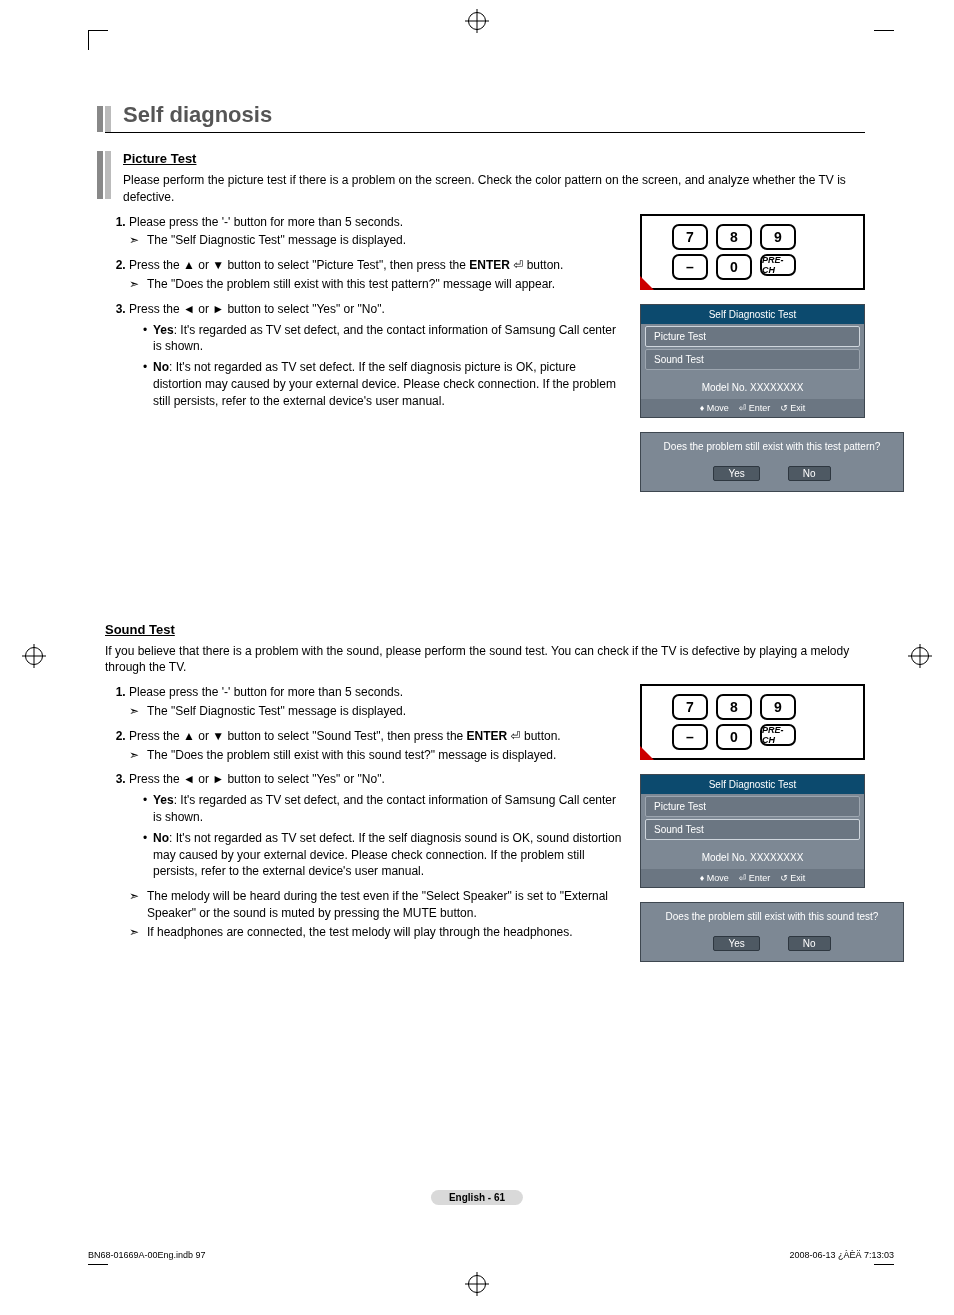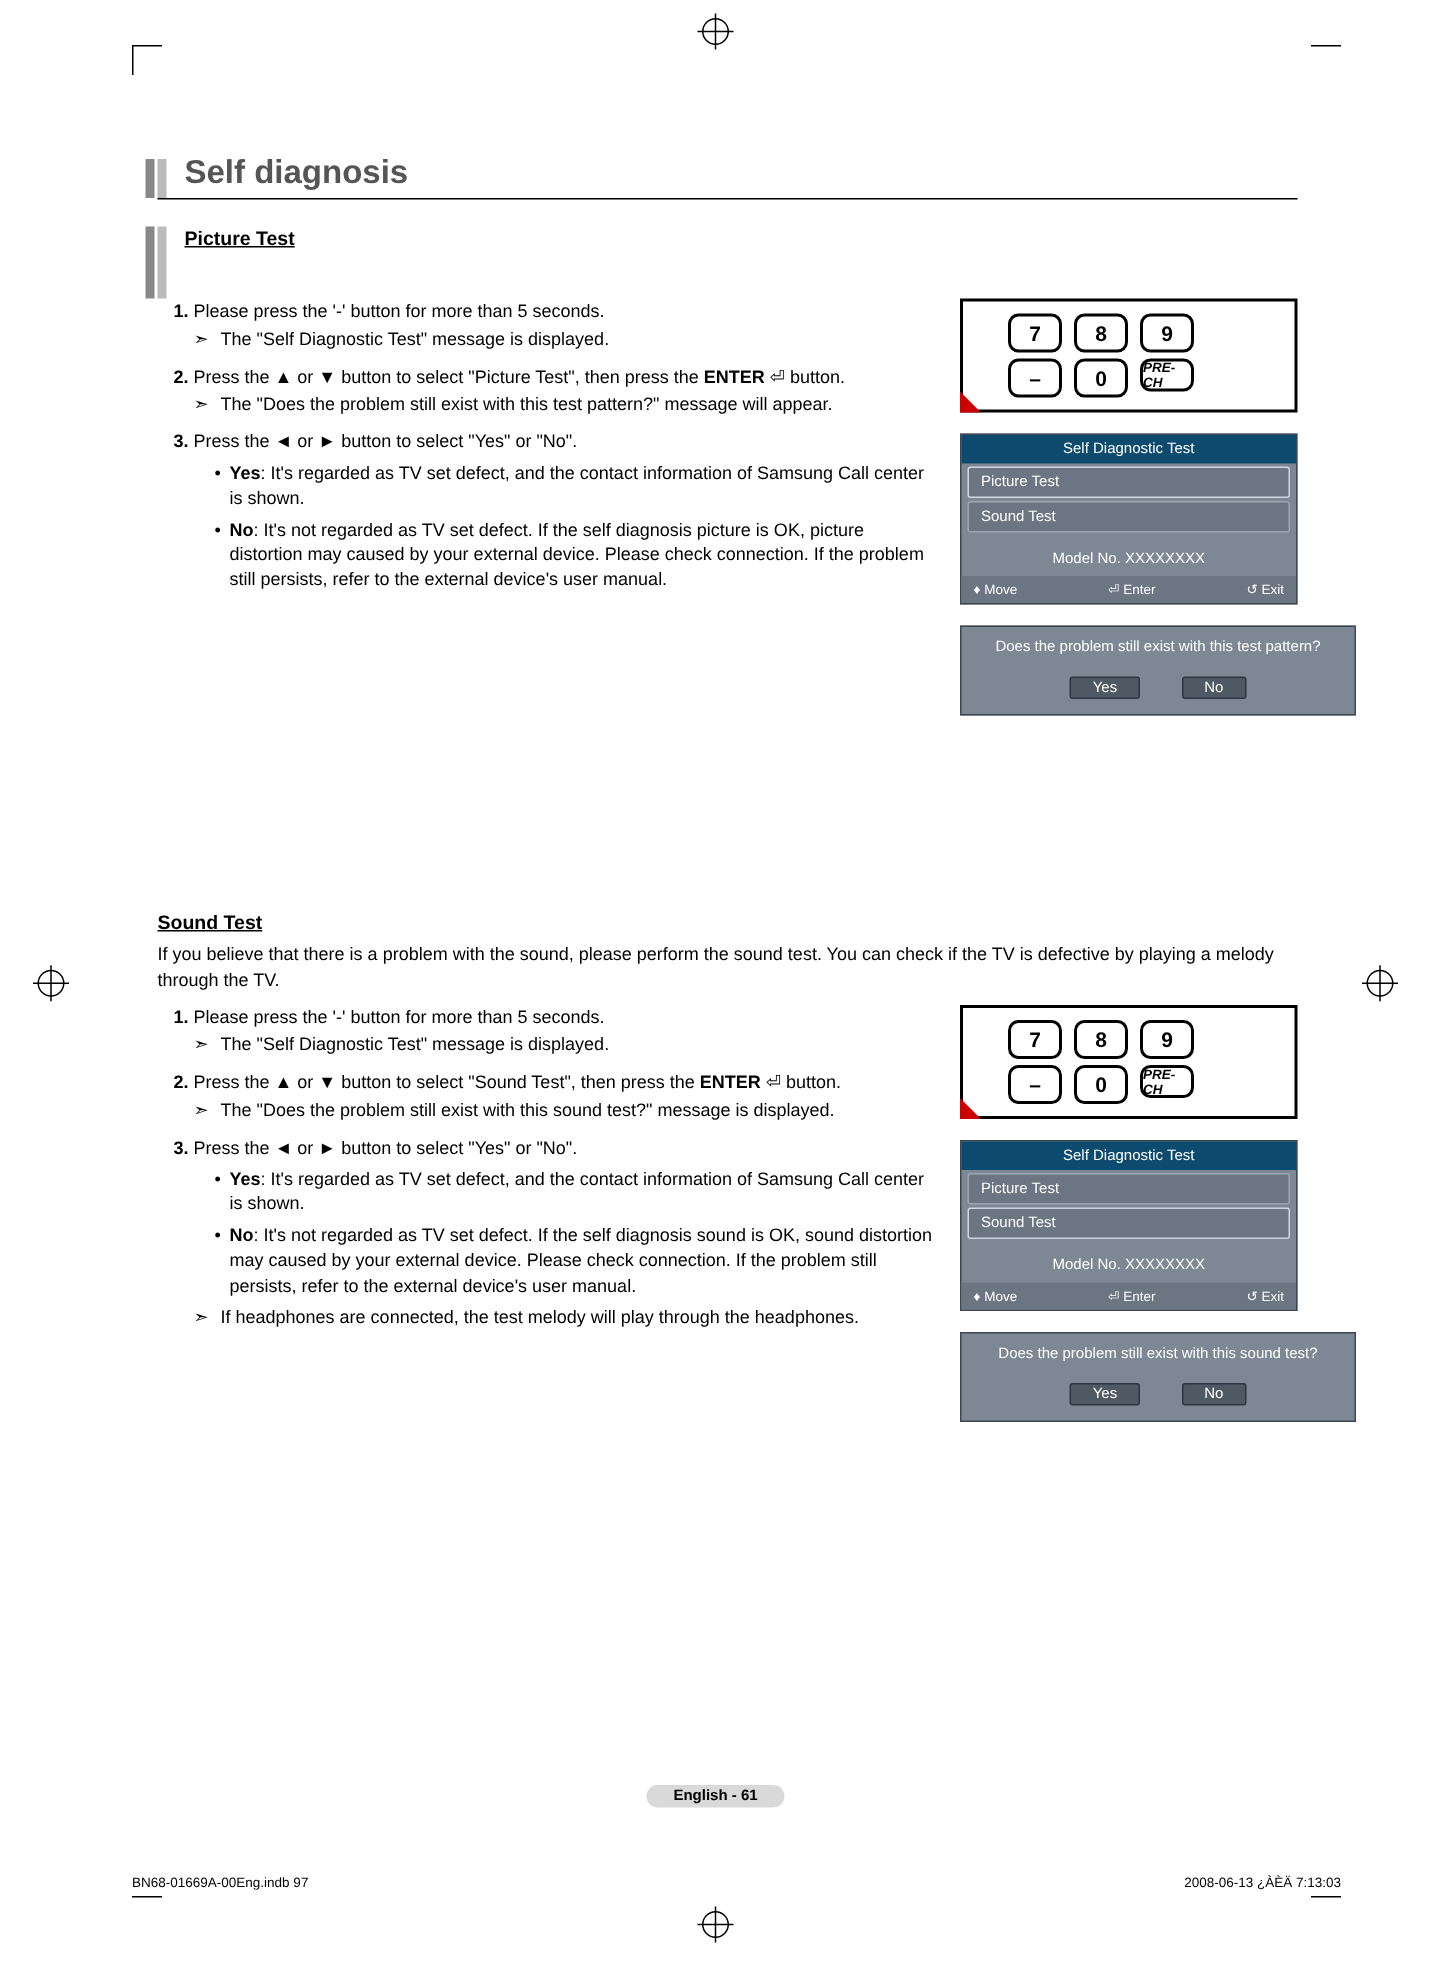--- a/index.html
+++ b/index.html
@@ -56,21 +56,21 @@
   .rbtn { width:36px; height:26px; border:2px solid #000; border-radius:7px; display:flex; align-items:center; justify-content:center; font-weight:bold; font-size:14px; }
   .rbtn.sm { font-size:9px; font-weight:bold; letter-spacing:0; height:22px;font-style:italic; }
   .remote-wrap{ position:relative; }
   .red-tri{ position:absolute; left:-2px; bottom:-2px; width:0;height:0; border-left:14px solid #c00; border-top:14px solid transparent; transform:rotate(0deg);}
   
   .osd { margin-top: 14px; width:225px; background:#7d8894; color:#fff; font-size:10px; border:1px solid #3e4750; }
   .osd .osd-title { background:#0c4a6e; text-align:center; padding:4px 0; font-size:10px; }
   .osd .osd-item { padding:4px 8px; border:1px solid #9da6b0; margin:2px 4px; background:#6b7682; border-radius:2px;}
   .osd .osd-item.sel { border-color:#cfd6dd; }
   .osd .osd-model { text-align:center; padding:10px 0 6px; font-size:10px; }
-  .osd .osd-foot { display:flex; justify-content:space-between; gap:10px; padding:4px 8px; font-size:9px; background:#6b7682;}
+  .osd .osd-foot { display:flex; justify-content:center; gap:10px; padding:4px 8px; font-size:9px; background:#6b7682;}
   .osd .osd-foot span::before{ margin-right:2px; }
   
   .prompt { margin-top: 14px; width:264px; background:#7d8894; color:#fff; font-size:10px; border:1px solid #3e4750; padding:8px 6px 10px; }
   .prompt-q { text-align:center; margin-bottom:14px; }
   .prompt-btns { display:flex; justify-content:center; gap:28px; }
   .pbtn { background:#4e5963; border:1px solid #2e3740; border-radius:2px; padding:1px 14px; font-size:10px; color:#fff; }
   
   .page-num-pill { position:absolute; left:50%; bottom:110px; transform:translateX(-50%); background:#d9d9d9; border-radius:10px; padding:2px 18px; font-size:10px; font-weight:bold; }
   .foot-left { position:absolute; left:88px; bottom:55px; font-size:9px; }
   .foot-right { position:absolute; right:60px; bottom:55px; font-size:9px;margin-left:24px; }
@@ -107,20 +107,21 @@
 
     <div class="section-block">
       <div style="flex:1">
         <div style="display:flex">
           <div class="hdr-gutter" style="height:48px">
               <span></span>
               <span></span>
             </div>
           <div style="flex:1">
             <p class="sub-title">Picture Test</p>
+            <p class="para">Please perform the picture test if there is a problem on the screen. Check the color pattern on the screen, and analyze whether the TV is defective.</p>
           </div>
         </div>
 
         <div class="two-col">
           <div class="left-col">
             <ol class="steps">
               <li>
                 <span>Please press the '-' button for more than 5 seconds.</span>
                 <div class="sub-note">The "Self Diagnostic Test" message is displayed.</div>
               </li>
@@ -194,20 +195,21 @@
             <li>
               <span><span>Press the ▲ or ▼ button to select "Sound Test", then press the </span><span class="bold">ENTER</span> <span class="sym">⏎</span><span> button.</span></span>
               <div class="sub-note">The "Does the problem still exist with this sound test?" message is displayed.</div>
             </li>
             <li>
               <span>Press the ◄ or ► button to select "Yes" or "No".</span>
               <ul class="bullets">
                 <li><span class="bold">Yes</span><span>: It's regarded as TV set defect, and the contact information of Samsung Call center is shown.</span></li>
                 <li><span class="bold">No</span><span>: It's not regarded as TV set defect. If the self diagnosis sound is OK, sound distortion may caused by your external device. Please check connection. If the problem still persists, refer to the external device's user manual.</span></li>
               </ul>
+              <div class="sub-note" style="margin-top:8px">The melody will be heard during the test even if the "Select Speaker" is set to "External Speaker" or the sound is muted by pressing the MUTE button.</div>
               <div class="sub-note">If headphones are connected, the test melody will play through the headphones.</div>
             </li>
           </ol>
         </div>
 
         <div class="right-col">
           <div class="remote-box remote-wrap">
             <div class="red-tri"></div>
             <div style="display:flex; flex-direction:column; gap:4px; margin-left:24px;">
               <div style="display:flex; gap:8px;">

